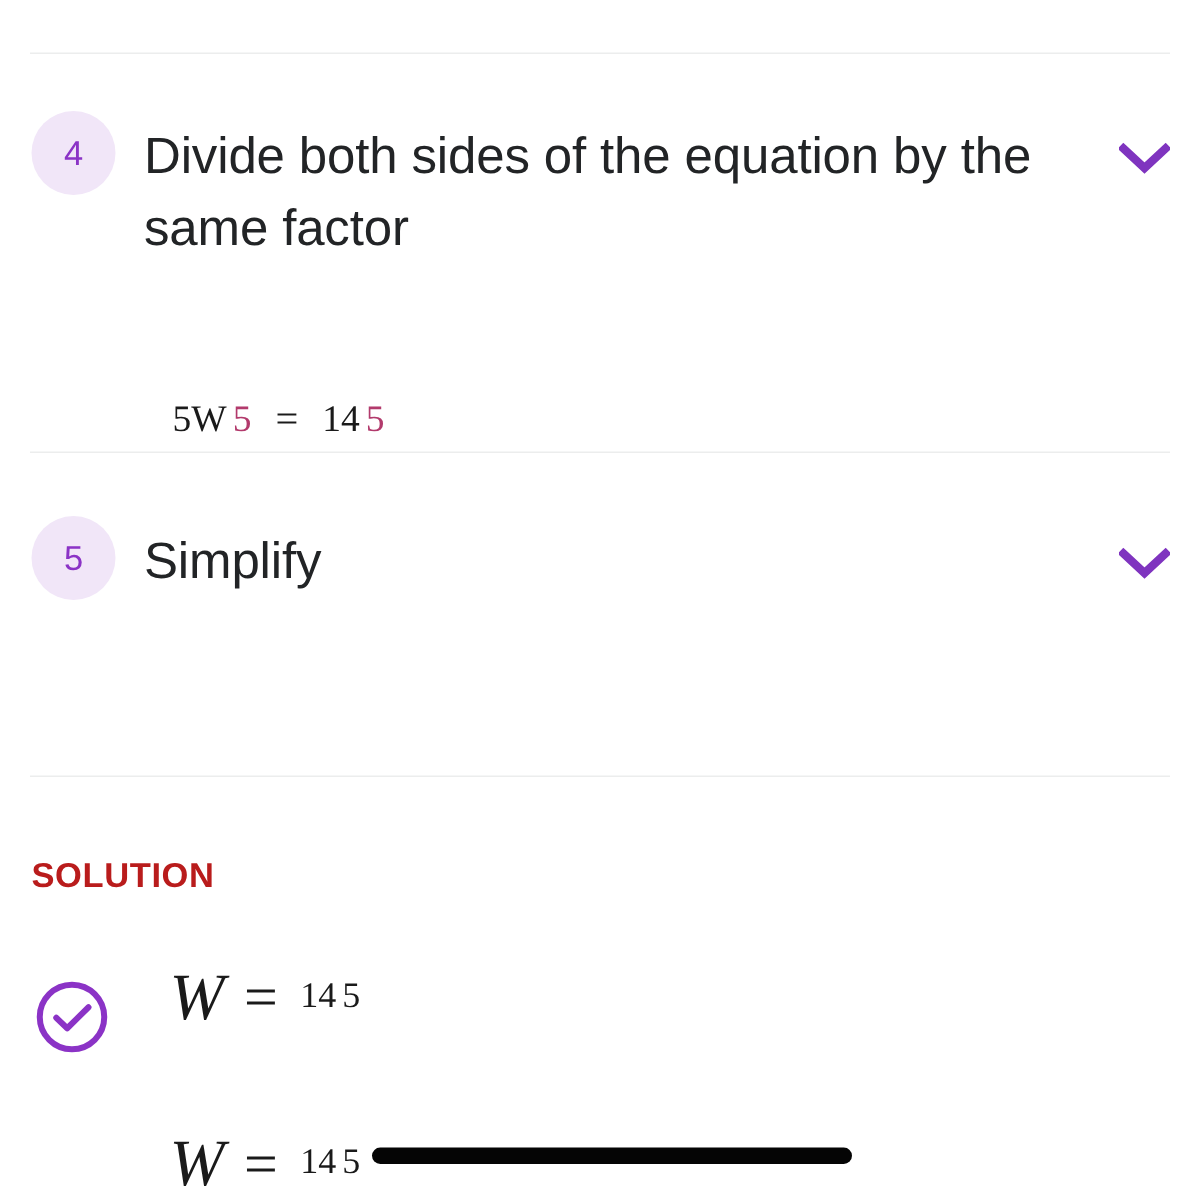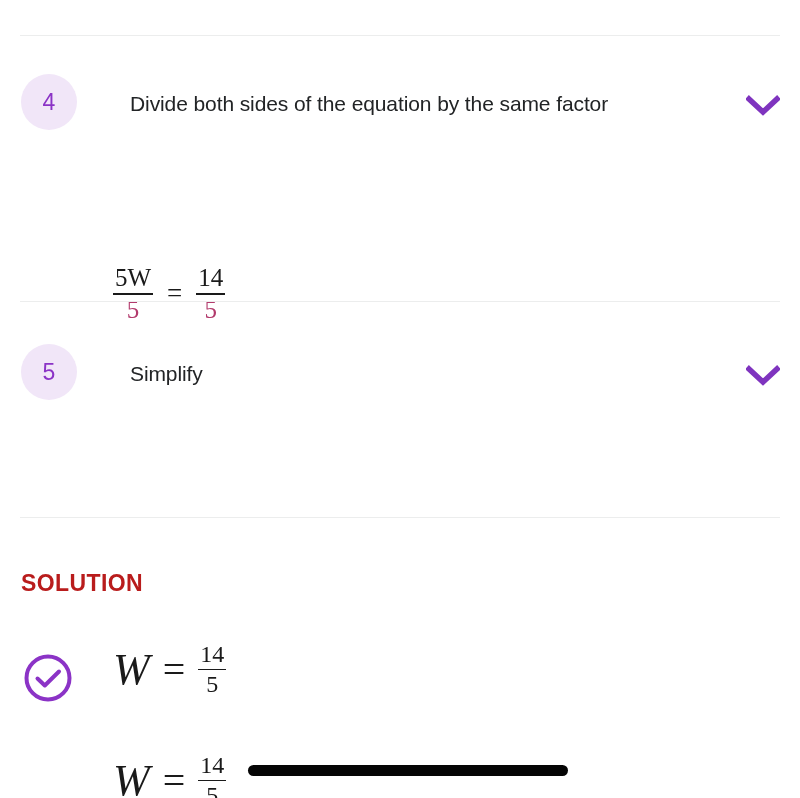--- a/index.html
+++ b/index.html
@@ -62,25 +62,25 @@
     font-size: 23px;
     font-family: "Liberation Sans", sans-serif;
     display: flex;
     align-items: center;
     justify-content: center;
     line-height: 1;
   }
 
   .step-title {
     position: absolute;
-    left: 130px;
+    left: 96px;
     top: 20px;
     width: 615px;
     color: #222426;
-    font-size: 21px;
+    font-size: 34px;
     line-height: 48px;
     font-family: "Liberation Sans", sans-serif;
     letter-spacing: -0.1px;
   }
 
   .chevron {
     position: absolute;
     right: 15px;
     top: 24px;
     width: 44px;
@@ -94,21 +94,20 @@
   
   .math {
     position: absolute;
     font-family: "Liberation Serif", "DejaVu Serif", serif;
     color: #1a1a1a;
     display: flex;
     align-items: center;
   }
   .frac {
     display: inline-flex;
-    flex-direction: column;
     align-items: center;
     vertical-align: middle;
   }
   .frac .num,
   .frac .den {
     display: block;
     line-height: 1.12;
     padding: 0 2px;
     text-align: center;
     white-space: nowrap;

